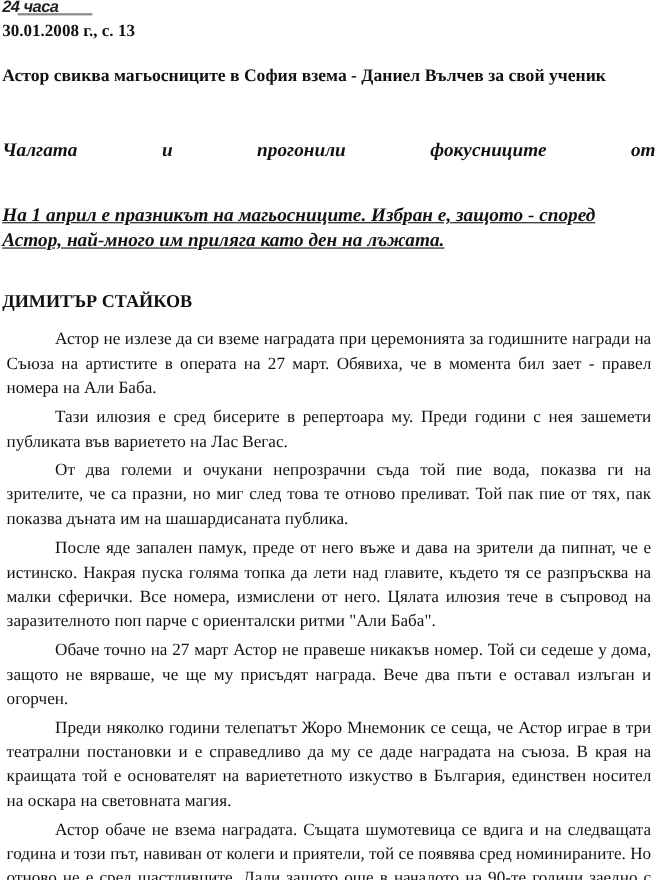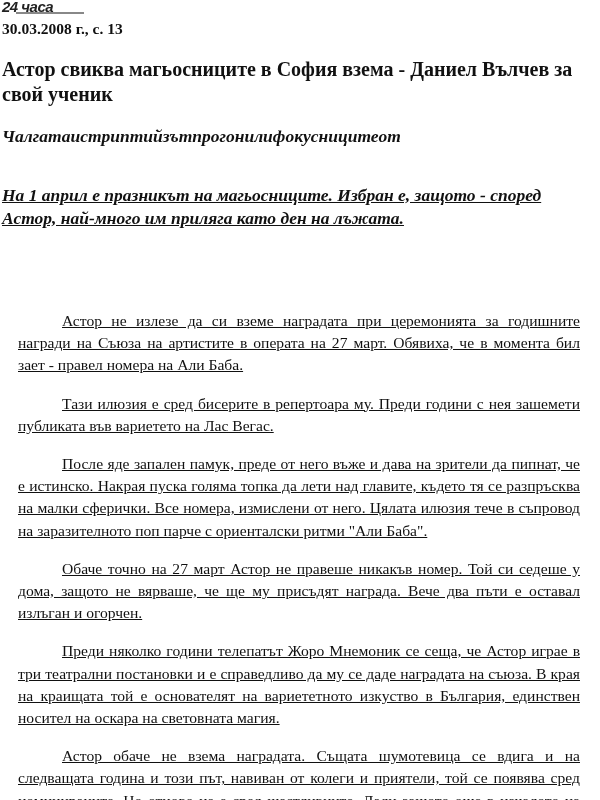--- a/index.html
+++ b/index.html
@@ -2,56 +2,57 @@
 <html><head>
 <meta charset="utf-8">
 <style>
   html, body { margin:0; padding:0; background:#ffffff; }
   body { width:600px; height:800px; overflow:hidden; position:relative; color:#111; font-family:"Liberation Serif", "DejaVu Serif", serif; }
   .page { position:absolute; left:0; top:0; width:528px; height:800px; }
   .logo { position:absolute; left:2px; top:0px; height:14px; }
   .logo-text { font-family:"Liberation Sans", sans-serif; font-weight:bold; font-style:italic; font-size:15px; letter-spacing:-0.5px; color:#222; line-height:14px; display:block; }
   .logo-bar { position:absolute; left:14px; top:12px; width:68px; height:2px; background:#888; }
   .dateline { position:absolute; left:2px; top:20px; font-weight:bold; font-size:15.5px; line-height:18px; }
-  .title { position:absolute; left:2px; top:57px; width:596px; font-weight:bold; font-size:20px; line-height:25px; }
+  .title { position:absolute; left:2px; top:57px; width:596px; font-weight:bold; font-size:16px; line-height:25px; }
   .subtitle { position:absolute; left:2px; top:124px; width:594px; font-weight:bold; font-style:italic; font-size:17.5px; line-height:24px; text-align:justify; text-align-last:left; }
-  .subtitle .line1 { display:flex; }
+  .subtitle .line1 { display:flex; justify-content:space-between; }
   .lead { position:absolute; left:2px; top:184px; width:596px; font-weight:bold; font-style:italic; font-size:17.5px; line-height:23px;text-decoration:underline; }
   .author { position:absolute; left:2px; top:264px; font-weight:bold; font-size:16.5px; line-height:20px; }
   .body { position:absolute; left:2px; top:294px; width:594px; font-size:15.6px; line-height:22.2px; text-align:justify; }
-  .body p { margin:16px; text-indent:44px;text-decoration:underline; }
+  .body p { margin:4px; text-indent:44px; }
 </style>
 </head>
 <body>
 
 <div class="page">
   <div class="logo">
     <span class="logo-text">24 часа</span>
     <span class="logo-bar"></span>
   </div>
-  <div class="dateline">30.03.2008 г., с. 13</div>
+  <div class="dateline">30.01.2008 г., с. 13</div>
 
   <div class="title">Астор свиква магьосниците в София взема - Даниел Вълчев за свой ученик</div>
 
   <div class="subtitle">
     <div class="line1">
       <span>Чалгата</span>
       <span>и</span>
-      <span>стриптийзът</span>
       <span>прогонили</span>
       <span>фокусниците</span>
       <span>от</span>
     </div>
   </div>
 
   <div class="lead">На 1 април е празникът на магьосниците. Избран е, защото - според Астор, най-много им приляга като ден на лъжата.</div>
 
+  <div class="author">ДИМИТЪР СТАЙКОВ</div>
 
   <div class="body">
     <p>Астор не излезе да си вземе наградата при церемонията за годишните награди на Съюза на артистите в операта на 27 март. Обявиха, че в момента бил зает - правел номера на Али Баба.</p>
     <p>Тази илюзия е сред бисерите в репертоара му. Преди години с нея зашемети публиката във вариетето на Лас Вегас.</p>
+    <p>От два големи и очукани непрозрачни съда той пие вода, показва ги на зрителите, че са празни, но миг след това те отново преливат. Той пак пие от тях, пак показва дъната им на шашардисаната публика.</p>
     <p>После яде запален памук, преде от него въже и дава на зрители да пипнат, че е истинско. Накрая пуска голяма топка да лети над главите, където тя се разпръсква на малки сферички. Все номера, измислени от него. Цялата илюзия тече в съпровод на заразителното поп парче с ориен­талски ритми "Али Баба".</p>
     <p>Обаче точно на 27 март Астор не правеше никакъв номер. Той си седеше у дома, защото не вярваше, че ще му присъдят награда. Вече два пъти е оставал излъган и огорчен.</p>
     <p>Преди няколко години телепатът Жоро Мнемоник се сеща, че Астор играе в три театрални постановки и е справедливо да му се даде наградата на съюза. В края на краищата той е основателят на вариететното изкуство в България, единствен носител на оскара на световната магия.</p>
     <p>Астор обаче не взема наградата. Същата шумотевица се вдига и на следващата година и този път, навиван от колеги и приятели, той се появява сред номинираните. Но отново не е сред щастливците. Дали защото още в началото на 90-те години заедно с Орфи се отделят от Съюза на артистите, изпитали дълго време горчивото чувство, че са като апандисит към тялото на театралните артисти и режисьори?</p>
 
   </div>
 </div>
 
 </body></html>

